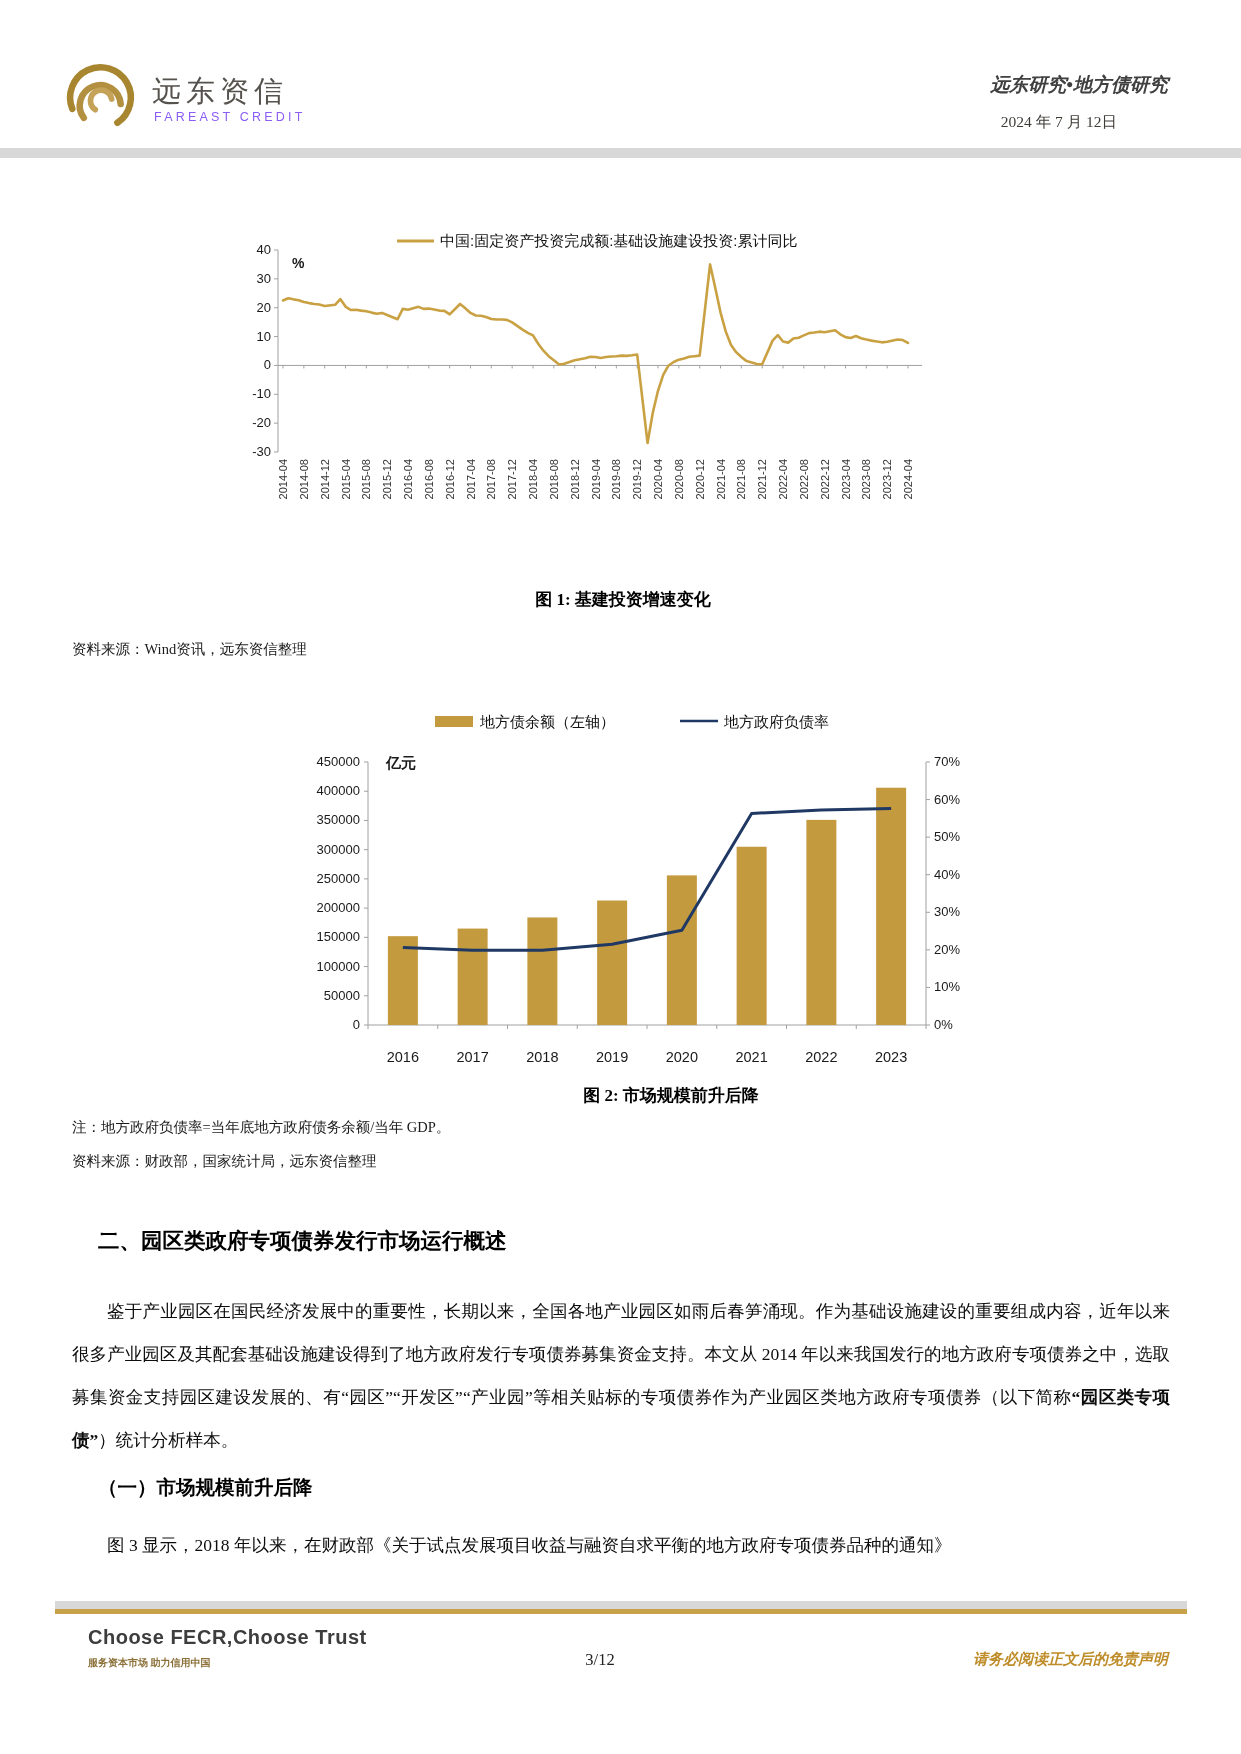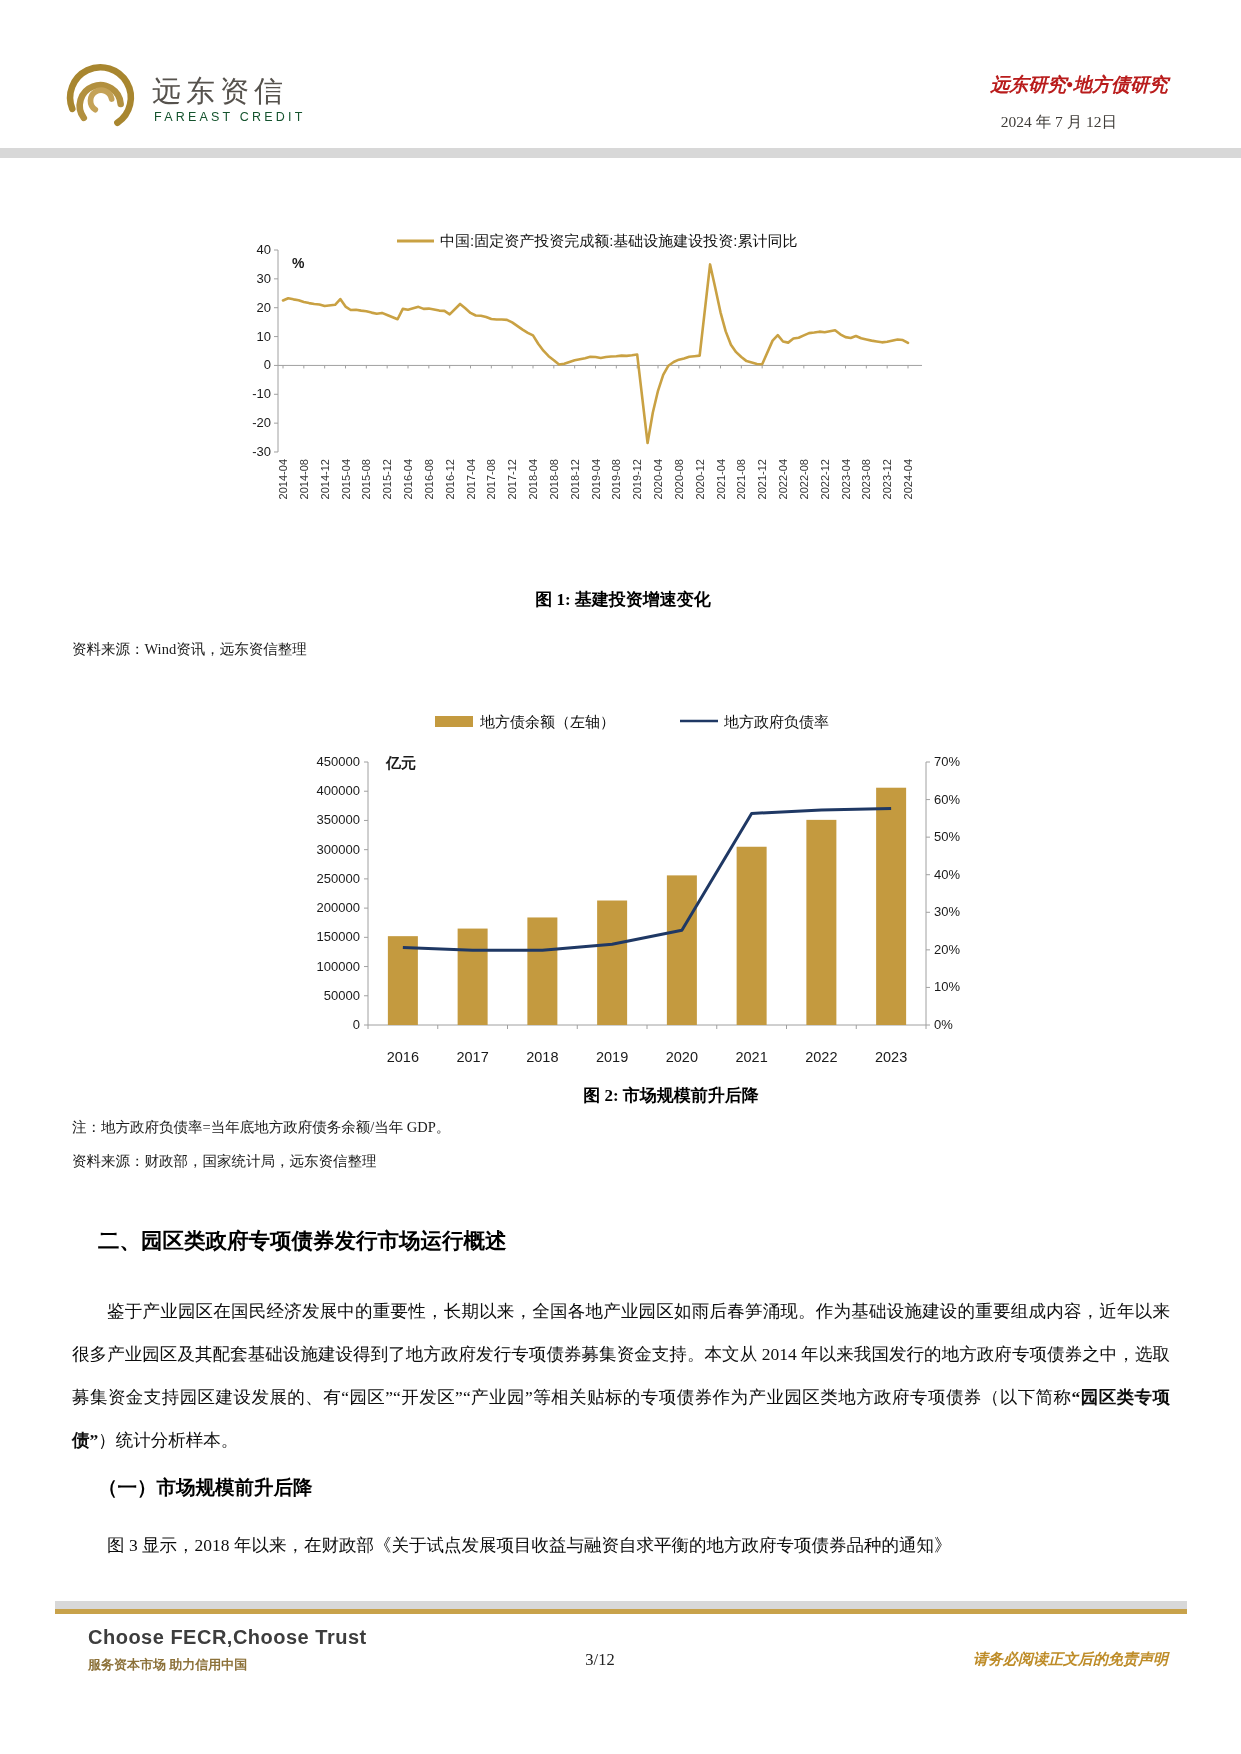--- a/index.html
+++ b/index.html
@@ -1,30 +1,30 @@
 <!DOCTYPE html>
 <html><head>
 <meta charset="utf-8">
 <style>
   html,body{margin:0;padding:0;background:#ffffff;}
   #page{position:relative;width:1241px;height:1754px;background:#fff;overflow:hidden;
         font-family:"Liberation Serif",serif;color:#111;}
   .abs{position:absolute;}
   .brand-cn{font-size:29px;letter-spacing:5px;color:#56524d;font-weight:500;font-family:"Liberation Sans",sans-serif;}
-  .brand-en{font-size:12.5px;letter-spacing:3.2px;color:#14532d;font-family:"Liberation Sans",sans-serif;}
-  .series{font-size:19px;font-weight:bold;font-style:italic;color:#b91c1c;margin-left:48px;}
+  .brand-en{font-size:12.5px;letter-spacing:3.2px;color:#8b5cf6;font-family:"Liberation Sans",sans-serif;}
+  .series{font-size:19px;font-weight:bold;font-style:italic;color:#404040;margin-left:48px;}
   .rdate{font-size:15.5px;color:#3f3c38;}
   .grayband{background:#d8d8d8;}
   .figcap{font-size:17px;font-weight:bold;text-align:center;color:#000;margin-left:24px;}
   .srcline{font-size:14.5px;color:#1a1a1a;}
   .h2{font-size:21.5px;font-weight:bold;color:#000;}
   .h3{font-size:19.5px;font-weight:bold;color:#000;}
   .body-p{font-size:17.5px;line-height:43px;text-align:justify;text-indent:2em;color:#0d0d0d;}
   .foot-en{font-family:"Liberation Sans",sans-serif;font-size:20px;font-weight:bold;color:#3d3d3d;letter-spacing:.5px;}
-  .foot-cn{font-size:13px;color:#8c7139;font-weight:bold;}
+  .foot-cn{font-size:10px;color:#8c7139;font-weight:bold;}
   .foot-page{font-size:16.5px;color:#222;text-align:center;}
   .foot-disc{font-size:15px;font-style:italic;font-weight:bold;color:#be8c28;text-align:left;}
   svg text{font-family:"Liberation Sans",sans-serif;}
 </style>
 </head>
 <body>
 
 <div id="page">
 
   <svg class="abs" style="left:60px;top:58px" width="82" height="82" viewBox="0 0 100 100">

